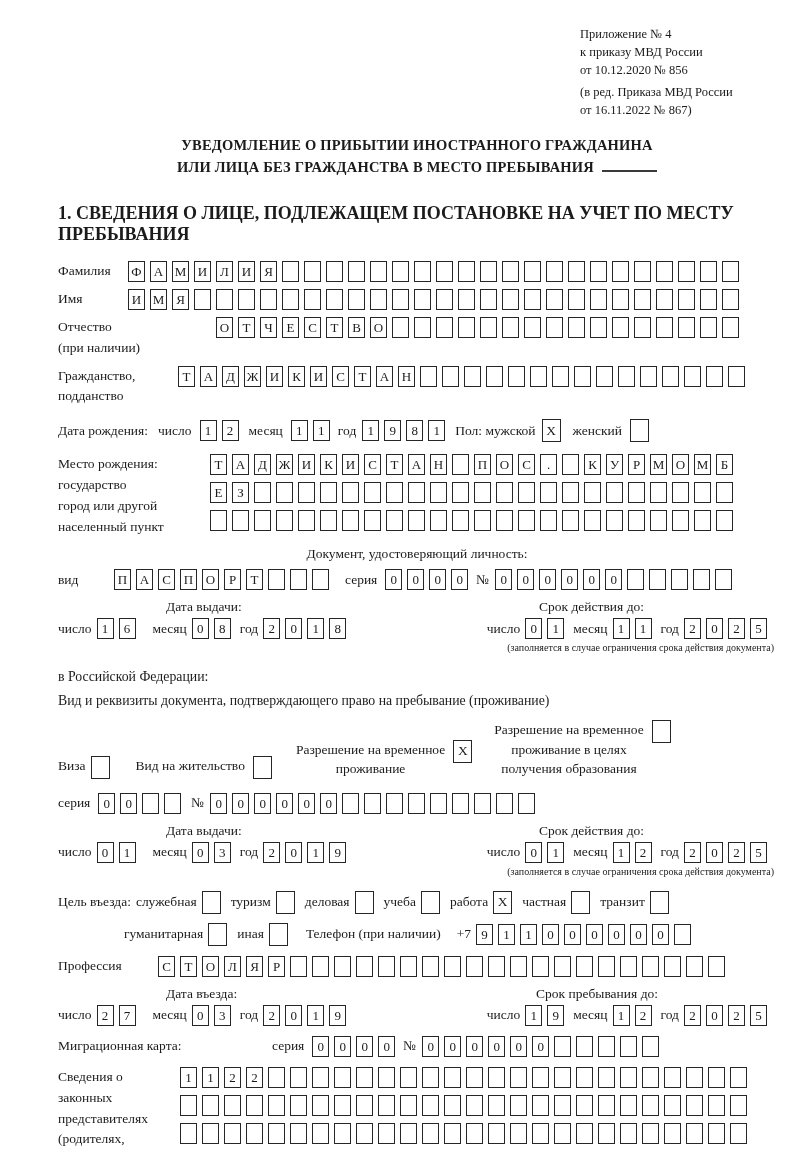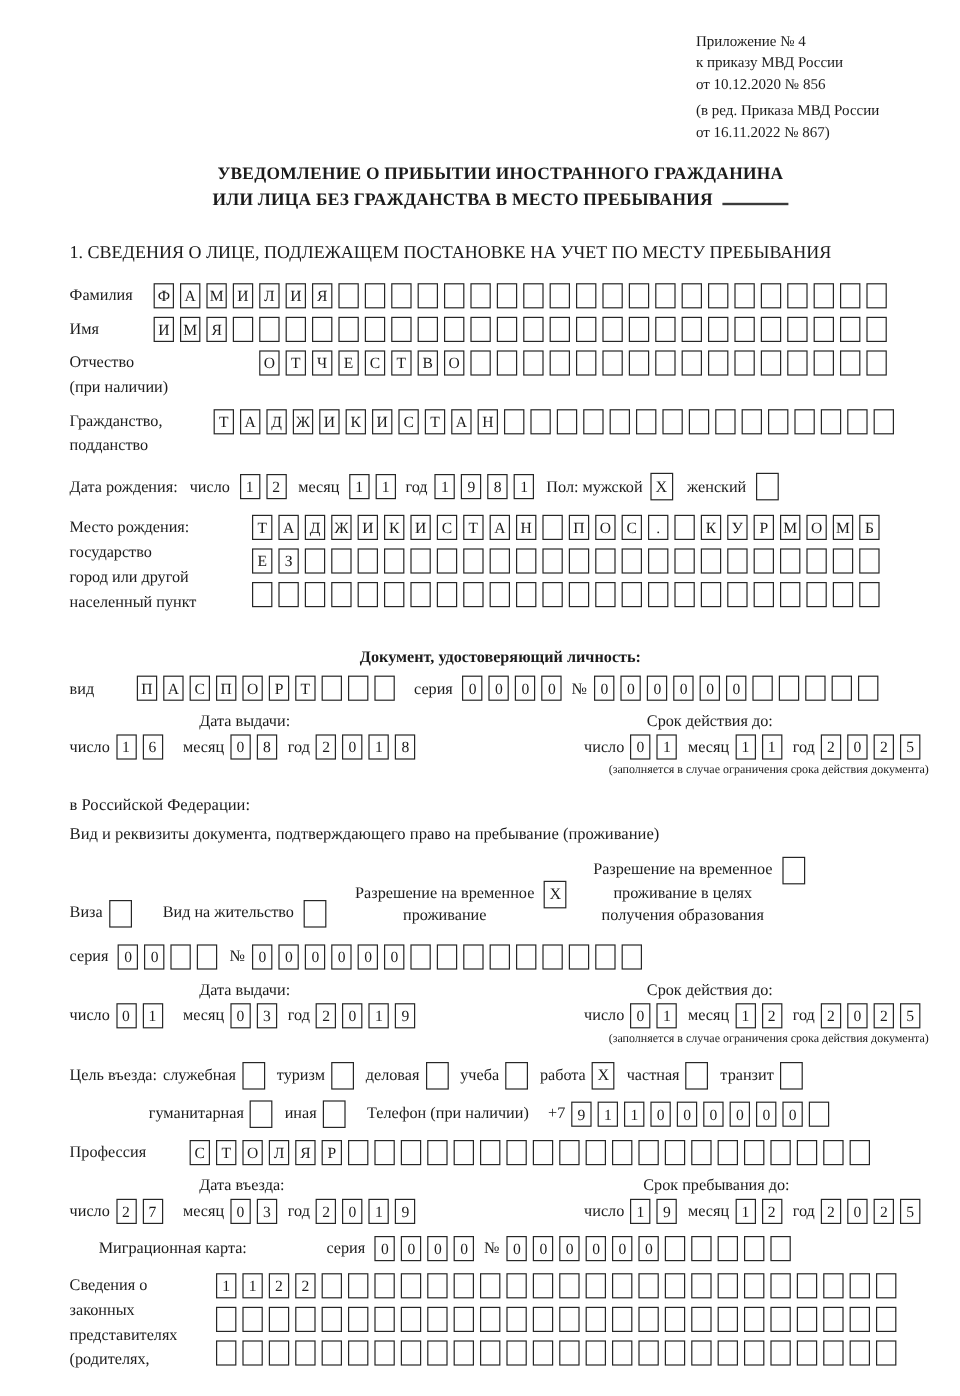--- a/index.html
+++ b/index.html
@@ -12,21 +12,21 @@
   .page { width:800px; height:1163px; padding:26px 24px 16px 58px; position:relative; }
 
   
   .hdr { margin-left:auto; width:196px; font-size:12.5px; line-height:1.42; }
   .hdr .gap { margin-top:5px; }
   .forma { text-align:right; font-weight:bold; font-size:14px; margin:16px 38px 0 0; letter-spacing:0.4px; }
 
   .title { text-align:center; font-weight:bold; font-size:14.5px; line-height:1.55; margin-top:14px; letter-spacing:0.2px; }
   .blank-line { display:inline-block; width:55px; border-bottom:2px solid #3a3a3a; height:0.9em; margin-left:8px; }
 
-  .sec-heading { font-weight:normal; font-size:15px; margin-top:24px; }
+  .sec-heading { font-weight:bold; font-size:18px; margin-top:24px; }
 
   
   .fr { display:flex; align-items:center; margin-top:7px; }
   .top { align-items:flex-start; }
   .fl { flex:0 0 auto; font-size:13.5px; }
   .w70 { width:70px; } .w120 { width:120px; } .w155 { width:158px; } .w150 { width:152px; } .w55 { width:56px; } .w100 { width:100px; }
   .multi div { line-height:1.55; font-size:13.5px; }
 
   .cells { display:inline-flex; column-gap:5px; }
   .cell {
@@ -41,21 +41,21 @@
     flex:0 0 19px; width:19px; height:23px;
     border:1.5px solid #262626; background:#fff;
     display:inline-flex; align-items:center; justify-content:center;
     font-size:13.5px;
   }
 
   .sm { font-size:13.5px; } .ml8 { margin-left:8px; } .ml10 { margin-left:10px; } .ml12 { margin-left:12px; } .ml16 { margin-left:16px; }
   .mr6 { margin-right:6px; } .mr8 { margin-right:8px; }
   .mt10 { margin-top:10px; } .mt12 { margin-top:12px; } .mt14 { margin-top:14px; } .mt16 { margin-top:16px; }
 
-  .center-bold { text-align:center; font-weight:bold; font-size:13.5px; margin-top:27px; }
+  .center-bold { text-align:center; font-weight:normal; font-size:13.5px; margin-top:8px; }
 
   
   .dh { display:flex; font-size:13.5px; margin-top:9px; }
   .dh-l { margin-left:108px; }
   .dh-r { margin-left:auto; margin-right:132px; }
   .dr { display:flex; align-items:center; margin-top:3px; }
   .dr .sm { margin-right:5px; }
   .dr .cells { margin-right:9px; }
   .grow { flex:1 1 auto; }
   .note { text-align:right; font-size:10px; margin-top:3px; margin-right:2px; }
@@ -633,21 +633,21 @@
     <span class="sm">год</span>
     <span class="cells">
         <span class="cell">2</span>
         <span class="cell">0</span>
         <span class="cell">2</span>
         <span class="cell">5</span>
       </span>
   </div>
 
   <div class="fr mt10">
-    <span class="fl" style="width:172px;text-align:center;">Миграционная карта:</span>
+    <span class="fl" style="width:172px;">Миграционная карта:</span>
     <span class="sm mr8" style="margin-left:42px;">серия</span>
     <span class="cells">
         <span class="cell">0</span>
         <span class="cell">0</span>
         <span class="cell">0</span>
         <span class="cell">0</span>
       </span>
     <span class="sm ml8 mr6">№</span>
     <span class="cells">
         <span class="cell">0</span>

